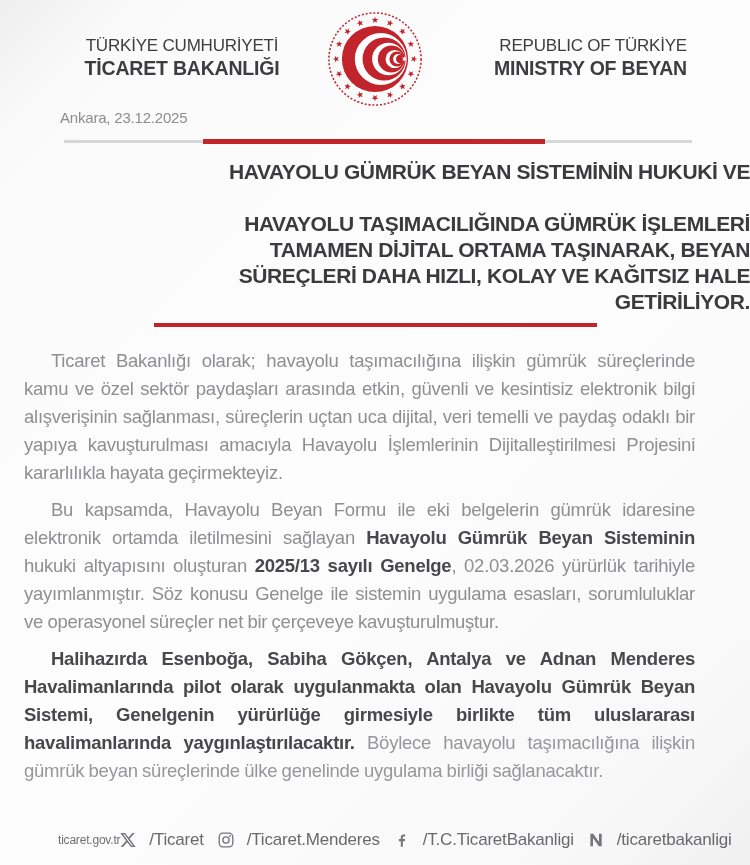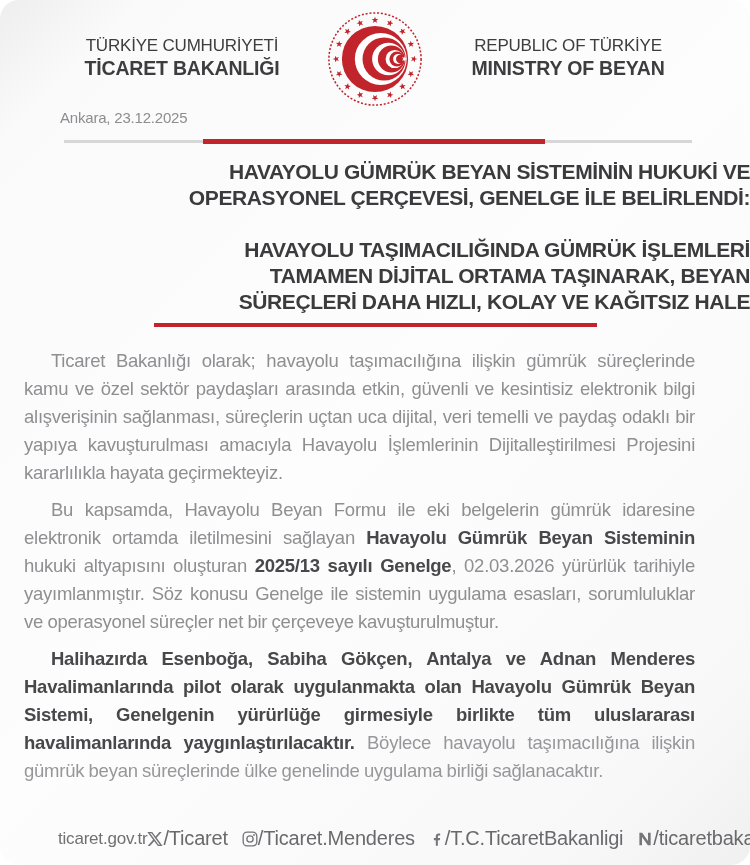--- a/index.html
+++ b/index.html
@@ -4,27 +4,26 @@
 <style>
   html,body{margin:0;padding:0;}
   body{
     width:750px;height:865px;
     font-family:"Liberation Sans","DejaVu Sans",sans-serif;
     -webkit-font-smoothing:antialiased;
   }
   .page{
     position:relative;width:750px;height:865px;box-sizing:border-box;overflow:hidden;
     background:linear-gradient(135deg,#eeeeef 0%,#fafafb 9%,#fdfdfd 50%,#f8f8f9 88%,#f0f0f1 100%);
-    border-radius:19px;
   }
   
   .header{display:flex;align-items:center;justify-content:center;gap:26px;padding-top:10px;height:97px;}
   .org{color:#3d3d3f;line-height:1.22;letter-spacing:-0.2px;}
   .org-tr{width:238px;text-align:center;}
-  .org-en{width:238px;text-align:center;}
+  .org-en{width:238px;text-align:right;}
   .org-line1{font-size:17px;}
   .org-line2{font-size:19.5px;font-weight:700;}
   .logo{width:96px;height:96px;flex:0 0 auto;}
   .logo svg{width:96px;height:96px;display:block;}
   
   .dateline{margin:2px 0 14px 60px;font-size:15px;color:#8d8d90;letter-spacing:-0.2px;}
   .divider{position:relative;margin:6px 58px 0 64px;height:2.5px;background:#d7d7d8;}
   .divider-red{position:absolute;left:139px;top:-1px;width:342px;height:4.5px;background:#c2242b;}
   
   .headline{margin-top:16px;text-align:right;color:#3b3b3d;font-weight:700;
@@ -34,23 +33,23 @@
   .headline-rule{width:443px;height:4.5px;background:#c2242b;margin:8px auto 0 auto;}
   
   .bodytext{margin:20px 55px 0 24px;}
   .body-para{font-size:18.5px;line-height:28px;color:#8f8f92;text-align:justify;
              text-indent:27px;margin:0 0 9px 0;letter-spacing:-0.25px;word-spacing:-0.5px;}
   .seg-bold{font-weight:700;color:#48484b;}
   .seg-light{color:#97979a;}
   
   .footer{position:absolute;left:58px;right:56px;bottom:15px;display:flex;
           justify-content:space-between;align-items:center;}
-  .website{font-size:17px;color:#707073;letter-spacing:-0.2px;}
+  .website{font-size:12px;color:#707073;letter-spacing:-0.2px;}
   .social{display:flex;align-items:center;gap:14px;}
-  .social-item{display:flex;align-items:center;gap:0;font-size:20px;color:#6a6a6d;letter-spacing:-0.2px;}
+  .social-item{display:flex;align-items:center;gap:13px;font-size:17px;color:#6a6a6d;letter-spacing:-0.2px;}
   .social-icon{display:inline-flex;}
   .social-icon svg{width:16px;height:16px;display:block;fill:#75757a;}
   .social-icon.stroke svg{fill:none;stroke:#75757a;stroke-width:2;}
 </style>
 </head>
 <body>
 
 <div class="page">
 
   <div class="header">
@@ -106,27 +105,27 @@
     </div>
   </div>
 
   <div class="dateline">Ankara, 23.12.2025</div>
   <div class="divider">
     <span class="divider-red"></span>
   </div>
 
   <div class="headline headline-1">
     <div class="hl-line">HAVAYOLU GÜMRÜK BEYAN SİSTEMİNİN HUKUKİ VE</div>
-    <div class="hl-line">OPERASYONEL ÇERÇEVESİ, GENELGE İLE BELİRLENDİ:</div>
   </div>
 
   <div class="headline headline-2">
     <div class="hl-line">HAVAYOLU TAŞIMACILIĞINDA GÜMRÜK İŞLEMLERİ</div>
     <div class="hl-line">TAMAMEN DİJİTAL ORTAMA TAŞINARAK, BEYAN</div>
     <div class="hl-line">SÜREÇLERİ DAHA HIZLI, KOLAY VE KAĞITSIZ HALE</div>
+    <div class="hl-line">GETİRİLİYOR.</div>
   </div>
 
   <div class="headline-rule"></div>
 
   <div class="bodytext">
 
     <p class="body-para"><span>Ticaret Bakanlığı olarak; havayolu taşımacılığına ilişkin gümrük süreçlerinde kamu ve özel sektör paydaşları arasında etkin, güvenli ve kesintisiz elektronik bilgi alışverişinin sağlanması, süreçlerin uçtan uca dijital, veri temelli ve paydaş odaklı bir yapıya kavuşturulması amacıyla Havayolu İşlemlerinin Dijitalleştirilmesi Projesini kararlılıkla hayata geçirmekteyiz.</span></p>
 
     <p class="body-para"><span>Bu kapsamda, Havayolu Beyan Formu ile eki belgelerin gümrük idaresine elektronik ortamda iletilmesini sağlayan </span><span class="seg-bold">Havayolu Gümrük Beyan Sisteminin</span><span> hukuki altyapısını oluşturan </span><span class="seg-bold">2025/13 sayılı Genelge</span><span>, 02.03.2026 yürürlük tarihiyle yayımlanmıştır. Söz konusu Genelge ile sistemin uygulama esasları, sorumluluklar ve operasyonel süreçler net bir çerçeveye kavuşturulmuştur.</span></p>
 

